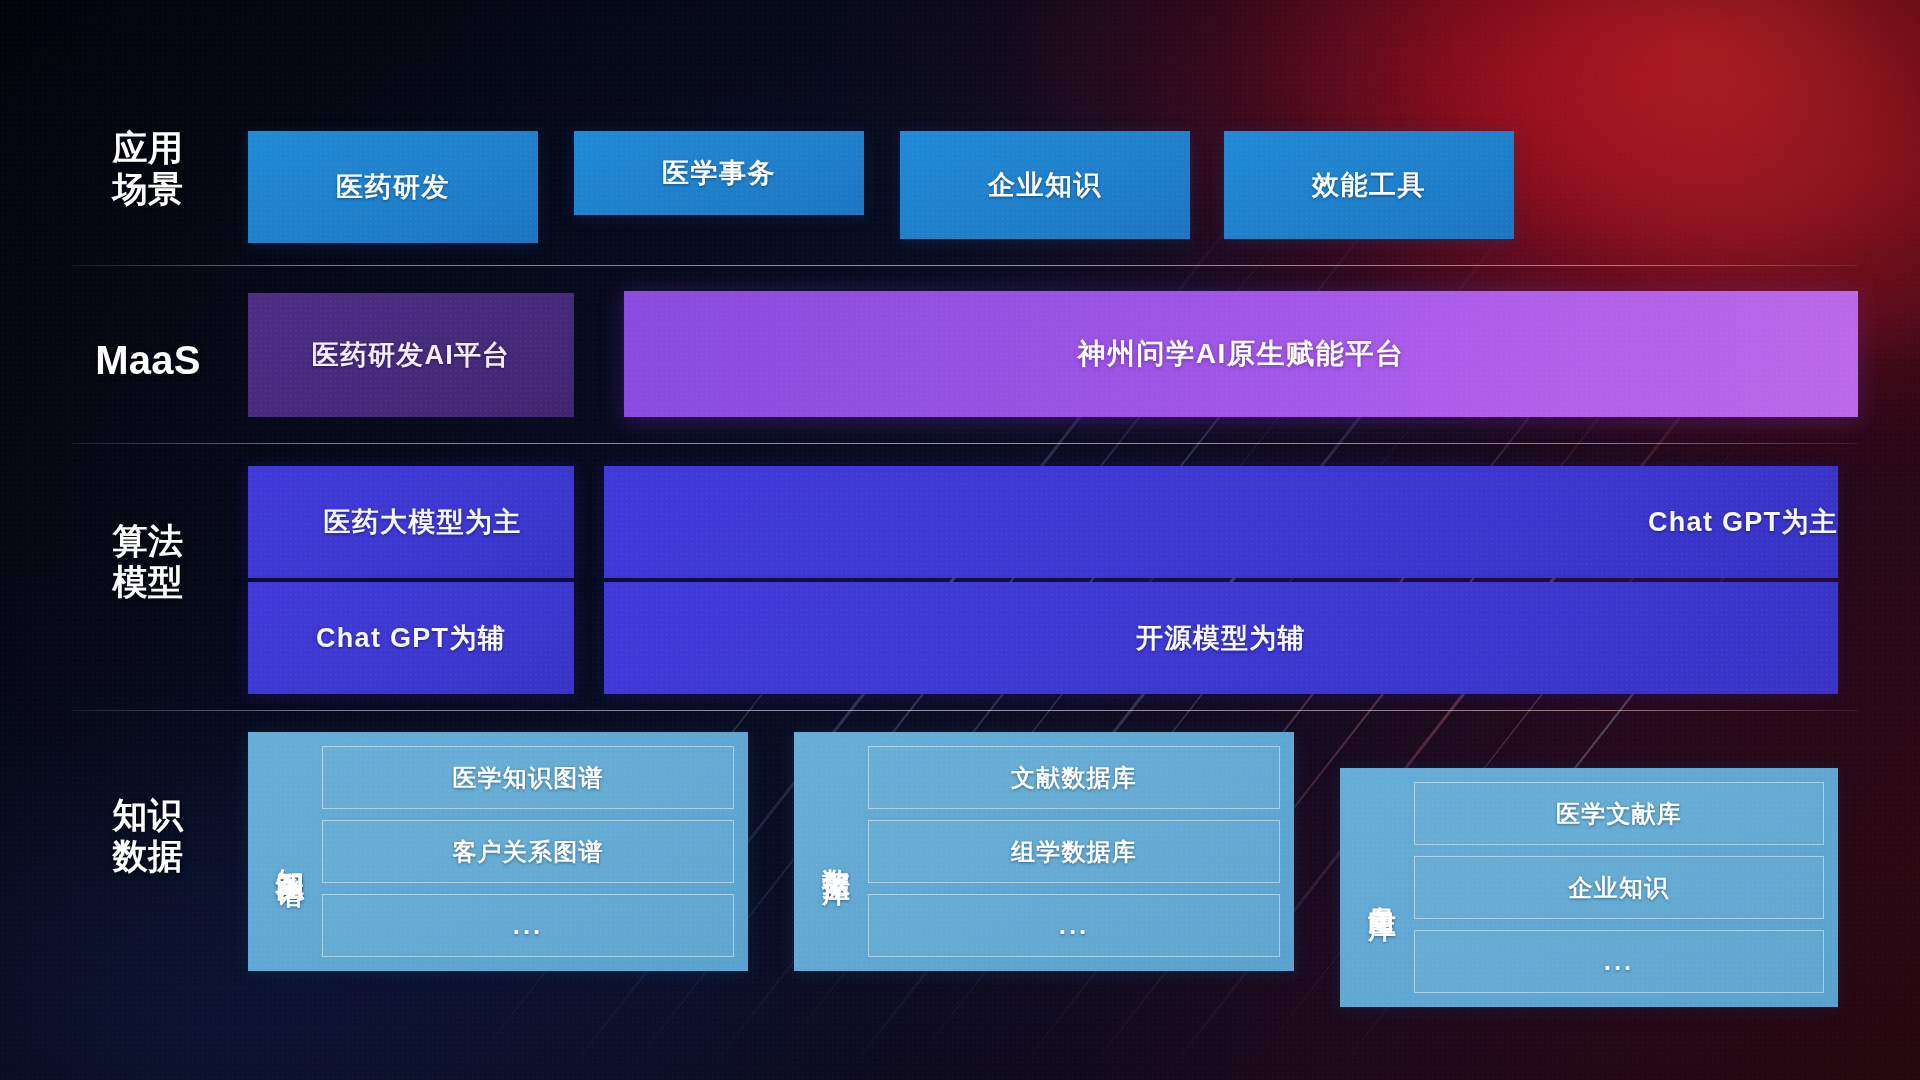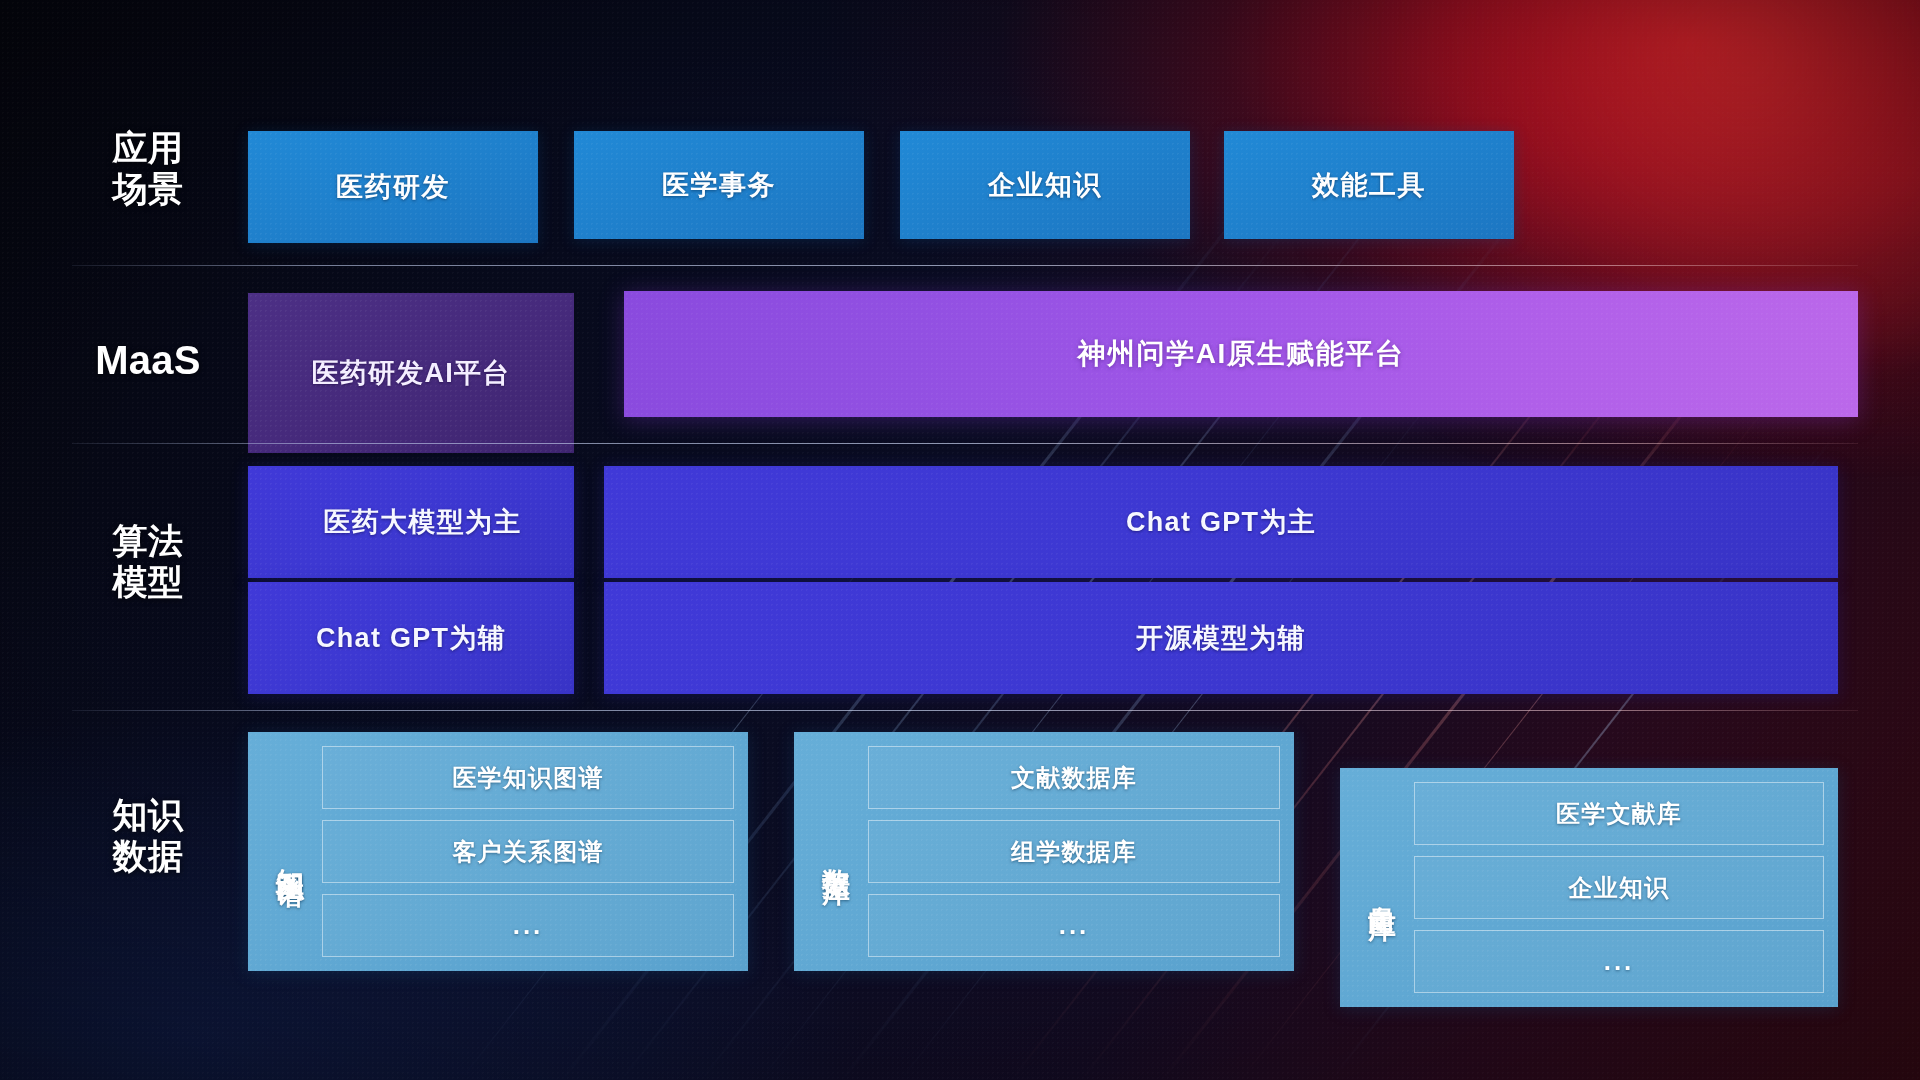--- a/index.html
+++ b/index.html
@@ -245,50 +245,50 @@
   <div class="vignette"></div>
 
   <div class="content">
 
     <div class="row-label cjk" style="left:68px; top:128px;">应用
 场景</div>
 
     <div class="app-box" style="left:248px; top:131px; width:290px; height:112px;">
       <span>医药研发</span>
     </div>
-    <div class="app-box" style="left:574px; top:131px; width:290px; height:108px;">
+    <div class="app-box" style="left:574px; top:131px; width:290px; height:84px;">
       <span>医学事务</span>
     </div>
     <div class="app-box" style="left:900px; top:131px; width:290px; height:108px;">
       <span>企业知识</span>
     </div>
     <div class="app-box" style="left:1224px; top:131px; width:290px; height:108px;">
       <span>效能工具</span>
     </div>
 
     <div class="divider" style="top:265px;"></div>
 
     <div class="row-label latin" style="left:68px; top:337px;">MaaS</div>
 
-    <div class="maas-left" style="left:248px; top:293px; width:326px; height:160px;">
+    <div class="maas-left" style="left:248px; top:293px; width:326px; height:124px;">
       <span>医药研发AI平台</span>
     </div>
     <div class="maas-right" style="left:624px; top:291px; width:1234px; height:126px;">
       <span>神州问学AI原生赋能平台</span>
     </div>
 
     <div class="divider" style="top:443px;"></div>
 
     <div class="row-label cjk" style="left:68px; top:521px;">算法
 模型</div>
 
     <div class="algo-box" style="left:248px; top:466px; width:326px; height:112px;padding-left:23px;">
       <span>医药大模型为主</span>
     </div>
-    <div class="algo-box" style="left:604px; top:466px; width:1234px; height:112px;">
+    <div class="algo-box" style="left:604px; top:466px; width:1234px; height:112px;justify-content:flex-end;">
       <span>Chat GPT为主</span>
     </div>
 
     <div class="algo-box" style="left:248px; top:582px; width:326px; height:112px;">
       <span>Chat GPT为辅</span>
     </div>
     <div class="algo-box" style="left:604px; top:582px; width:1234px; height:112px;">
       <span>开源模型为辅</span>
     </div>
 

